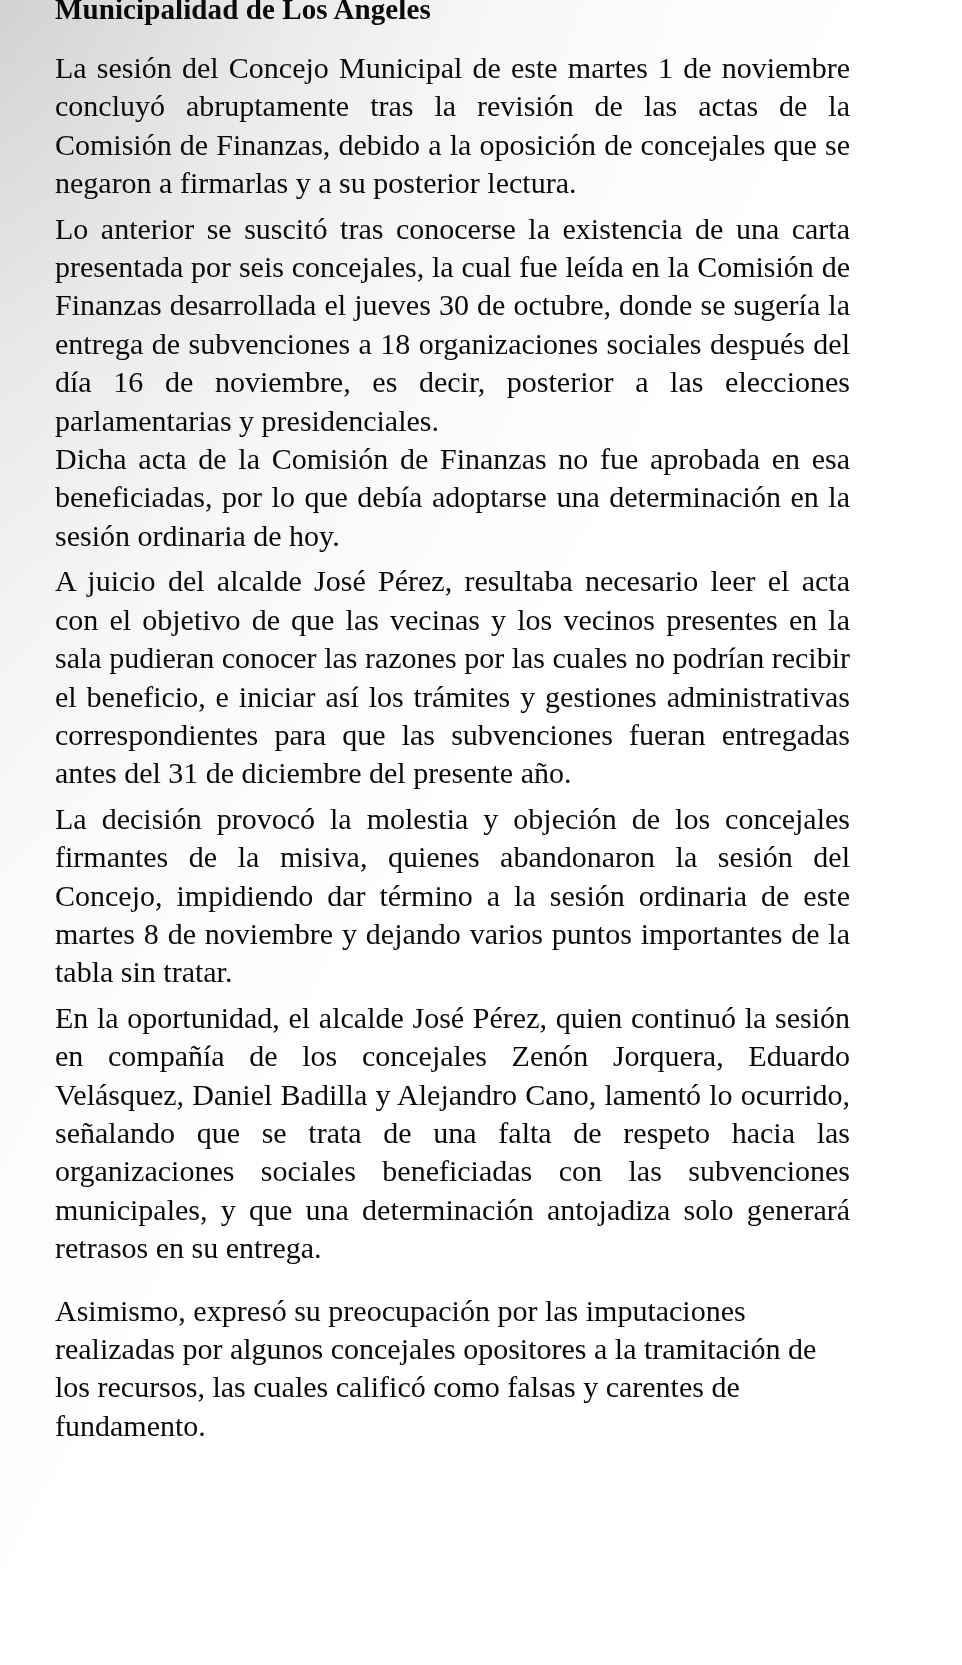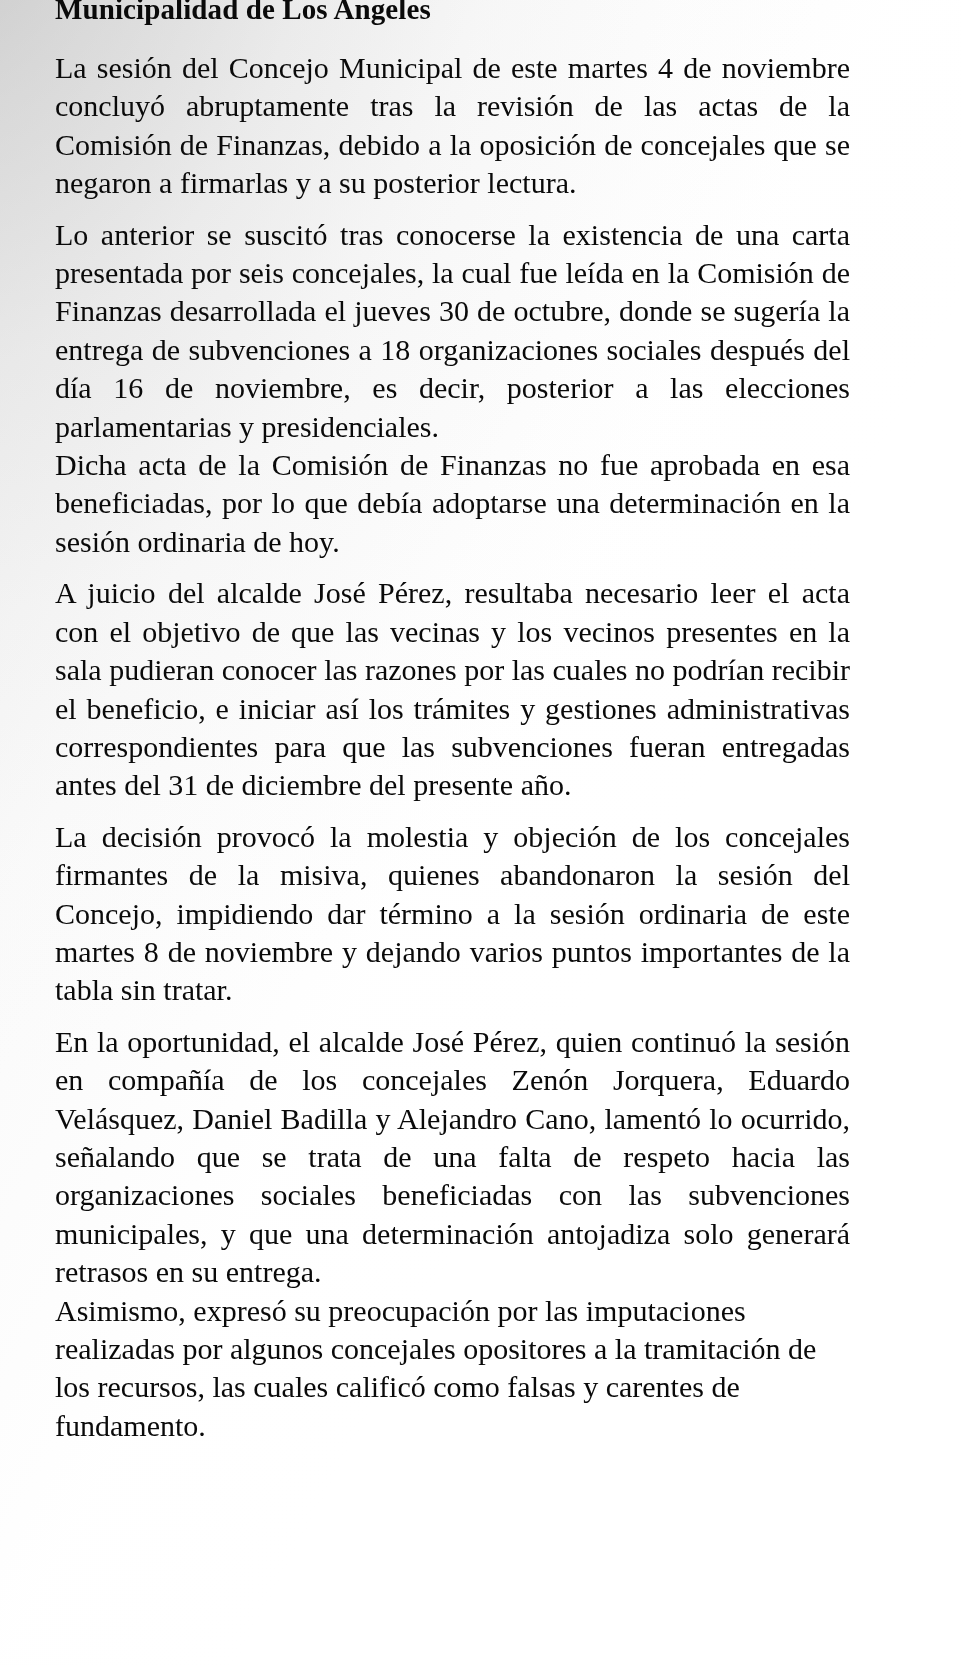--- a/index.html
+++ b/index.html
@@ -65,35 +65,35 @@
     line-height: 38.4px;
     text-align: justify;
     text-justify: inter-word;
     -webkit-hyphens: none;
     hyphens: none;
   }
 
   
   .para.gap-top   { margin-top: 22px; }
   
-  .para.gap-para  { margin-top: 13px; }
+  .para.gap-para  { margin-top: 7px; }
   
   .para.gap-tight { margin-top: 0; }
 
-  .para:last-child { text-align: left; }
+  .para:last-child { text-align: left; margin-top: 24px; }
 </style>
 </head>
 <body>
 
 <div id="page-backdrop"></div>
 
 <article id="article">
   <h1 class="doc-title">Municipalidad de Los Angeles</h1>
 
-  <p class="para gap-top">La sesión del Concejo Municipal de este martes 4 de noviembre concluyó abruptamente tras la revisión de las actas de la Comisión de Finanzas, debido a la oposición de concejales que se negaron a firmarlas y a su posterior lectura.</p>
+  <p class="para gap-top">La sesión del Concejo Municipal de este martes 1 de noviembre concluyó abruptamente tras la revisión de las actas de la Comisión de Finanzas, debido a la oposición de concejales que se negaron a firmarlas y a su posterior lectura.</p>
 
   <p class="para gap-para">Lo anterior se suscitó tras conocerse la existencia de una carta presentada por seis concejales, la cual fue leída en la Comisión de Finanzas desarrollada el jueves 30 de octubre, donde se sugería la entrega de subvenciones a 18 organizaciones sociales después del día 16 de noviembre, es decir, posterior a las elecciones parlamentarias y presidenciales.</p>
 
   <p class="para gap-tight">Dicha acta de la Comisión de Finanzas no fue aprobada en esa beneficiadas, por lo que debía adoptarse una determinación en la sesión ordinaria de hoy.</p>
 
   <p class="para gap-para">A juicio del alcalde José Pérez, resultaba necesario leer el acta con el objetivo de que las vecinas y los vecinos presentes en la sala pudieran conocer las razones por las cuales no podrían recibir el beneficio, e iniciar así los trámites y gestiones administrativas correspondientes para que las subvenciones fueran entregadas antes del 31 de diciembre del presente año.</p>
 
   <p class="para gap-para">La decisión provocó la molestia y objeción de los concejales firmantes de la misiva, quienes abandonaron la sesión del Concejo, impidiendo dar término a la sesión ordinaria de este martes 8 de noviembre y dejando varios puntos importantes de la tabla sin tratar.</p>
 
   <p class="para gap-para">En la oportunidad, el alcalde José Pérez, quien continuó la sesión en compañía de los concejales Zenón Jorquera, Eduardo Velásquez, Daniel Badilla y Alejandro Cano, lamentó lo ocurrido, señalando que se trata de una falta de respeto hacia las organizaciones sociales beneficiadas con las subvenciones municipales, y que una determinación antojadiza solo generará retrasos en su entrega.</p>

